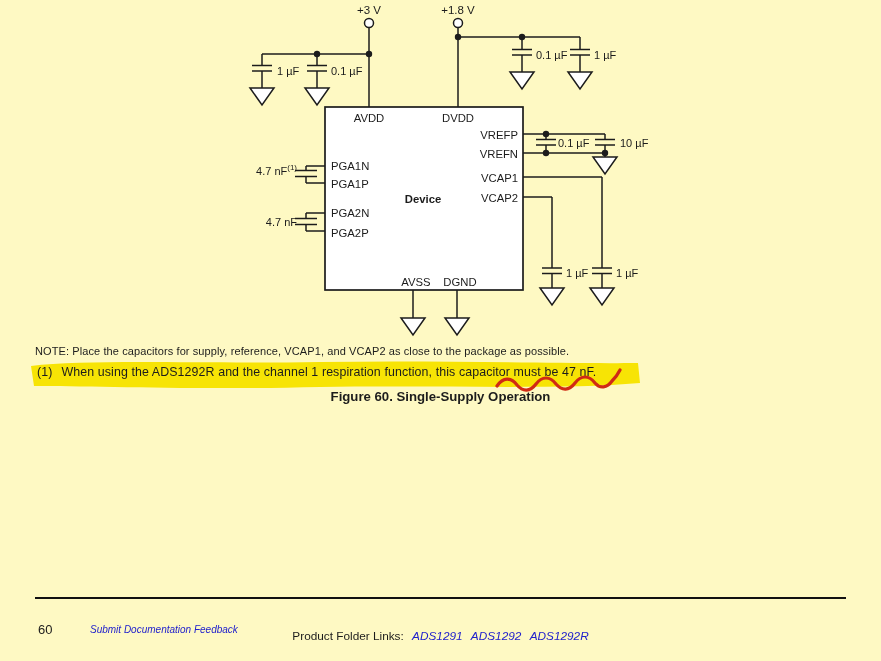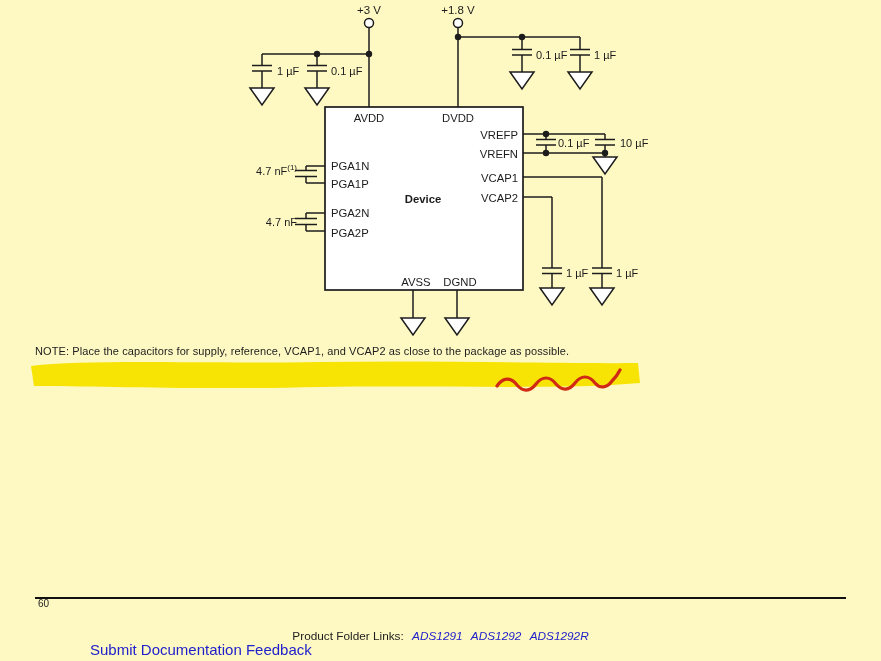--- a/index.html
+++ b/index.html
@@ -24,24 +24,24 @@
   .footnote-line .marker{margin-right:9px;}
   .caption{
     position:absolute;left:0;top:389px;width:881px;
     text-align:center;font-weight:bold;font-size:13.2px;z-index:2;
   }
   #highlight-layer{position:absolute;left:0;top:0;z-index:1;pointer-events:none;}
   #squiggle-layer{position:absolute;left:0;top:0;z-index:3;pointer-events:none;}
   .footer-rule{
     position:absolute;left:35px;top:597px;width:811px;height:2px;background:#111;
   }
-  .page-num{position:absolute;left:38px;top:598px;font-size:10px;text-align:right;}
+  .page-num{position:absolute;left:38px;top:622px;font-size:13px;text-align:right;}
   .feedback-link{
-    position:absolute;left:90px;top:641px;
-    font-size:15px;color:#2121cc;text-decoration:none;cursor:pointer;
+    position:absolute;left:90px;top:624px;
+    font-size:10px;font-style:italic;color:#2121cc;text-decoration:none;cursor:pointer;
   }
   .copyright{
     position:absolute;right:35px;top:607px;font-size:10.8px;white-space:nowrap;
   }
   .product-line{
     position:absolute;left:0;top:629px;width:881px;text-align:center;
     font-size:11.8px;white-space:nowrap;
   }
   .product-line .plink{
     color:#2121cc;font-style:italic;text-decoration:none;cursor:pointer;margin-left:5px;
@@ -183,32 +183,36 @@
     <path fill="#f7e405" d="M31,366
       C 90,359 200,364 320,362
       C 440,360 560,364 638,363
       L 640,383
       C 560,390 440,385 320,387
       C 200,390 90,386 34,386 Z"></path>
   </svg>
 
   <div class="note-line">NOTE: Place the capacitors for supply, reference, VCAP1, and VCAP2 as close to the package as possible.</div>
 
+  <div class="footnote-line">
+    <span class="marker">(1)</span><span>When using the ADS1292R and the channel 1 respiration function, this capacitor must be 47 nF.</span>
+  </div>
 
   <svg id="squiggle-layer" width="881" height="661" viewBox="0 0 881 661">
     <path fill="none" stroke="#d02a15" stroke-width="3.2" stroke-linecap="round" d="M497,386
          c 6,-9 14,-9 20,-1
          c 6,7 13,7 19,-1
          c 6,-8 14,-8 20,0
          c 6,7 13,7 19,-1
          c 6,-8 14,-8 20,0
          c 5,6 12,5 17,-2
          c 4,-4 6,-7 8,-11"></path>
   </svg>
 
+  <div class="caption">Figure 60.  Single-Supply Operation</div>
 
   <div class="footer-rule"></div>
 
   <div class="page-num">60</div>
 
   <a class="feedback-link">Submit Documentation Feedback</a>
 
 
   <div class="product-line">
     <span>Product Folder Links:</span>

